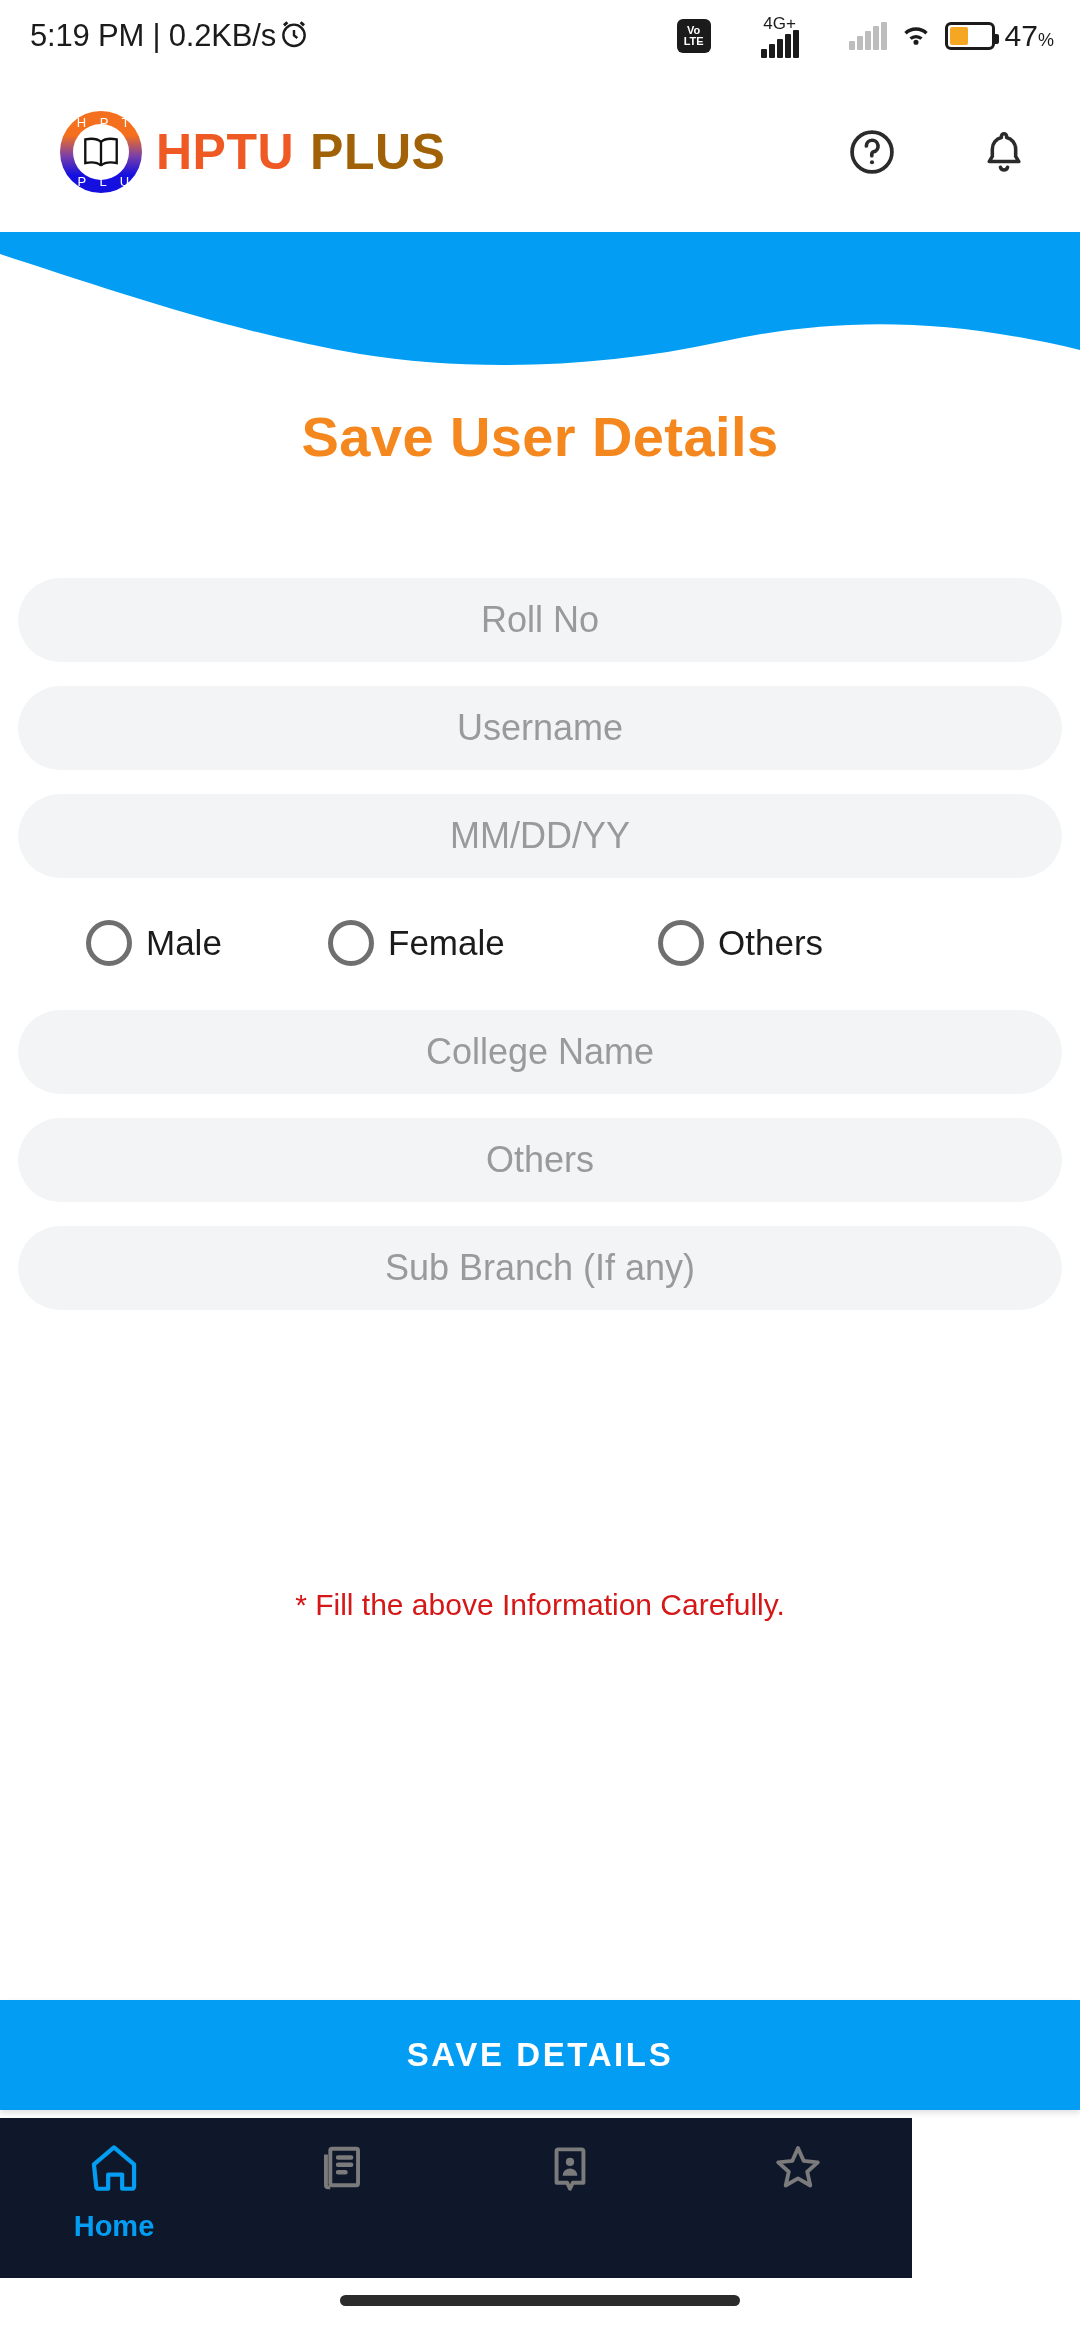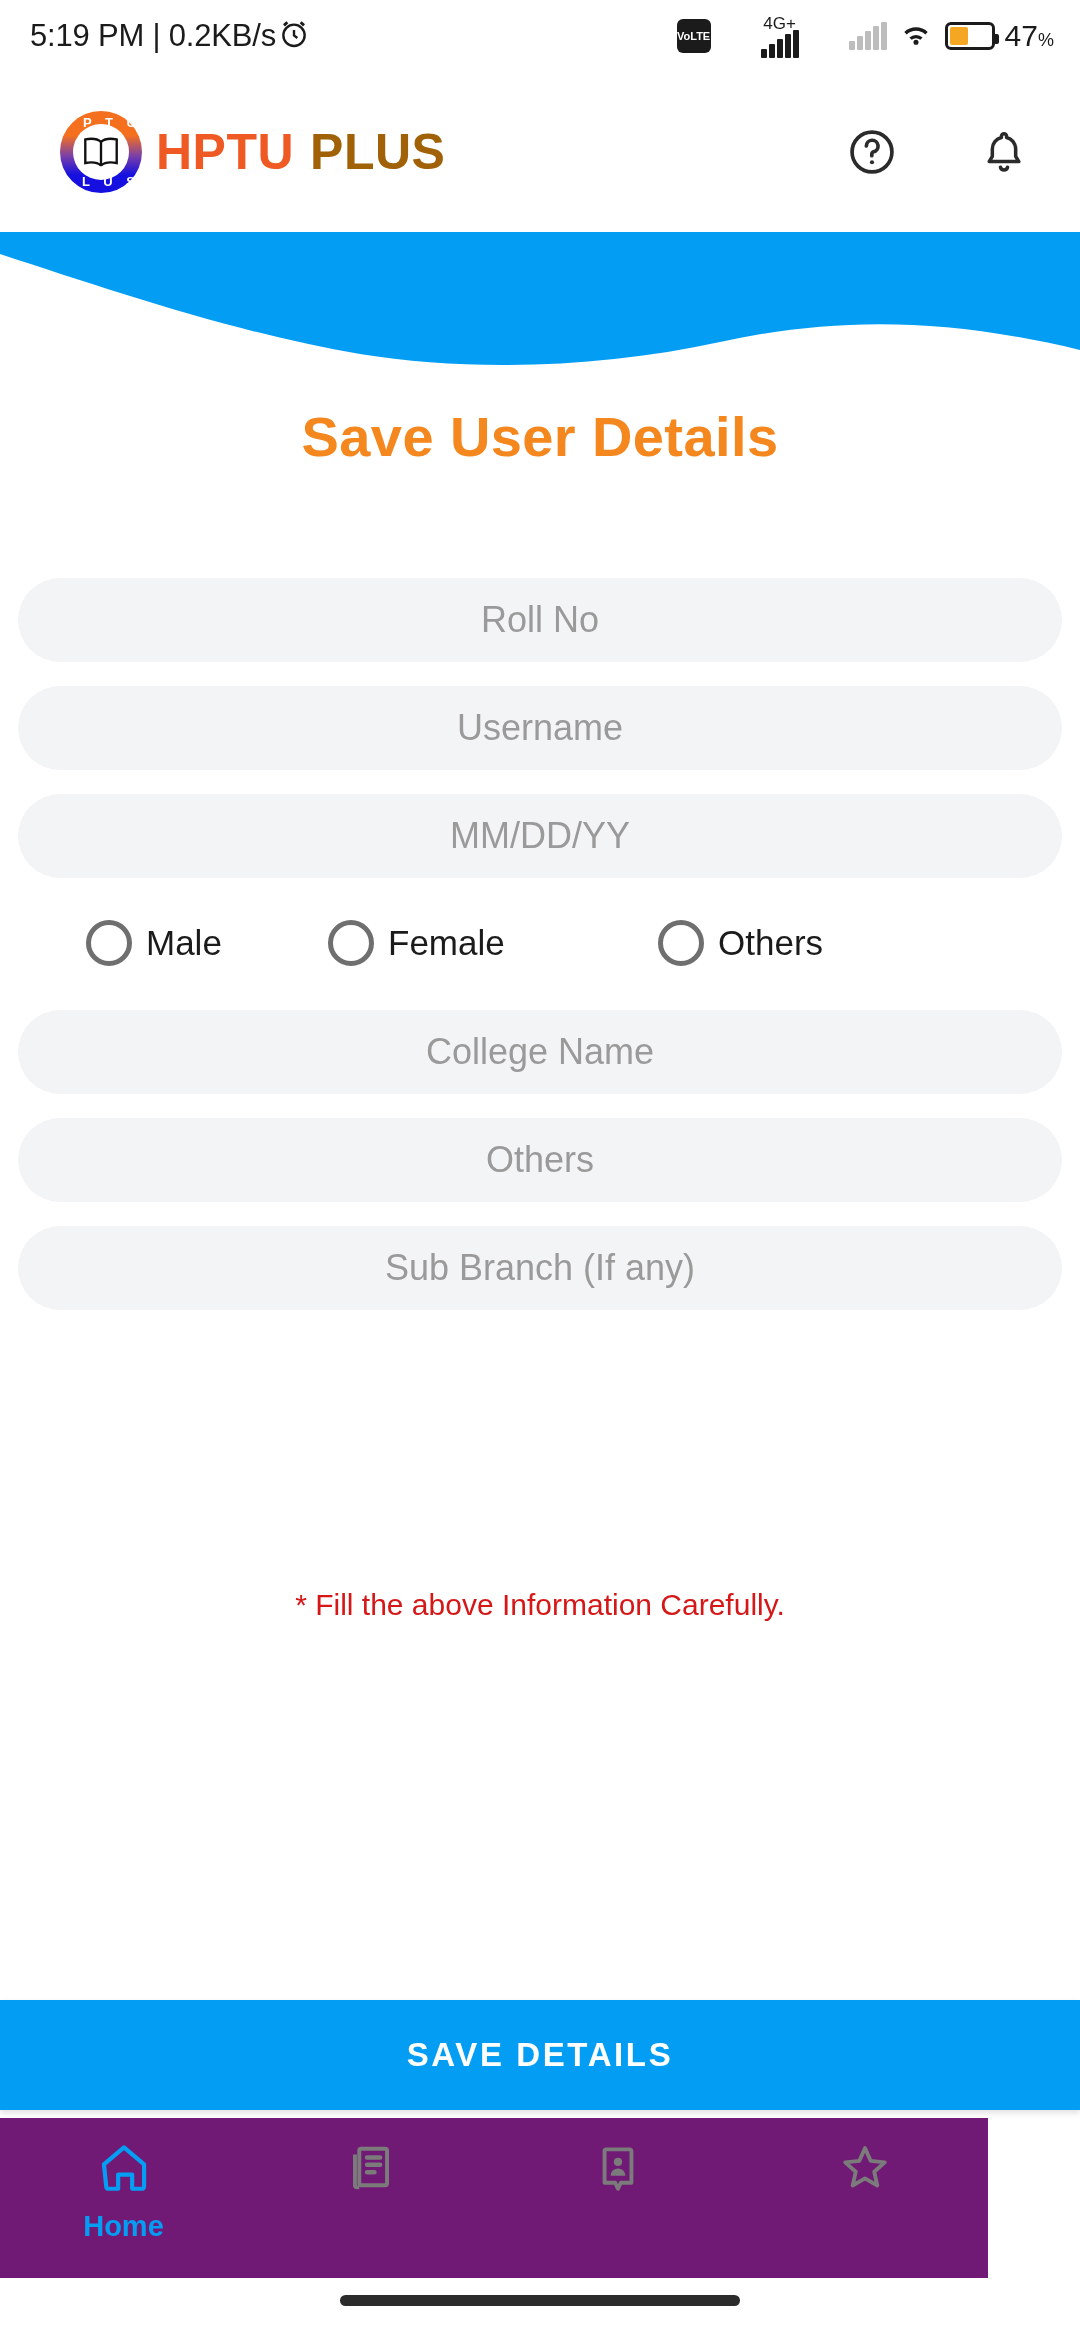--- a/index.html
+++ b/index.html
@@ -18,21 +18,21 @@
     padding:0 26px 0 30px;
   }
   .sb-left { display:flex; align-items:center; gap:2px; }
   .sb-time {
     font-size:31px; color:#1b1b1b; font-weight:400;
     letter-spacing:-0.2px; white-space:nowrap;
   }
   .sb-right { display:flex; align-items:center; gap:10px; }
   .volte-box {
     width:34px; height:34px; background:#1b1b1b; border-radius:6px;
-    color:#fff; display:flex; flex-direction:row;
+    color:#fff; display:flex; flex-direction:column;
     align-items:center; justify-content:center; line-height:1;
   }
   .volte-box i { font-style:normal; font-size:11px; font-weight:700; }
   .net-lab { font-size:17px; color:#1b1b1b; margin-bottom:-4px; font-weight:500; }
   .sig-wrap { display:flex; flex-direction:column; align-items:center;margin-left:40px; }
   .bars { display:flex; align-items:flex-end; gap:2px; height:28px; }
   .bars span { width:6px; background:#1b1b1b; border-radius:1px; }
   .bars.dim span { background:#bdbdbd; }
   .bars span:nth-child(1){height:9px}
   .bars span:nth-child(2){height:14px}
@@ -61,22 +61,22 @@
     width:82px; height:82px; border-radius:50%;
     background:linear-gradient(180deg,#f4701f 0%, #f4701f 30%, #7a3fa8 55%, #1510e0 78%, #1510e0 100%);
     position:relative; display:flex; align-items:center; justify-content:center;
     flex:none;
   }
   .logo-badge .inner {
     width:56px; height:56px; border-radius:50%; background:#fff;
     display:flex; align-items:center; justify-content:center;
   }
   .logo-badge .arc-top, .logo-badge .arc-bot {
-    position:absolute; left:0; width:82px; text-align:left;
-    font-size:13px; font-weight:700; color:#fff; letter-spacing:5px;
+    position:absolute; left:16px; width:82px; text-align:center;
+    font-size:13px; font-weight:400; color:#fff; letter-spacing:5px;
   }
   .logo-badge .arc-top { top:4px; }
   .logo-badge .arc-bot { bottom:4px; }
   .brand-text { font-size:50px; font-weight:700; letter-spacing:0.5px; white-space:nowrap; }
   .brand-text .t1 { color:#ef5a24; }
   .brand-text .t2 { color:#a16207; margin-left:16px; }
   .appbar-actions { margin-left:auto; display:flex; align-items:center; gap:68px; }
   .ic-btn { width:64px; height:64px; display:flex; align-items:center; justify-content:center; }
 
   
@@ -118,22 +118,22 @@
     background:#039ef4; border:none;
     display:flex; align-items:center; justify-content:center;
     box-shadow:0 3px 6px rgba(0,0,0,0.12);
   }
   .save-btn span {
     color:#ffffff; font-size:33px; font-weight:700; letter-spacing:2.6px;
   }
 
   
   .bottomnav {
-    position:absolute; top:2118px; left:0; width:988px; height:160px;
-    display:flex; align-items:flex-start; padding-top:22px; background:#701a75;
+    position:absolute; top:2118px; left:0; width:912px; height:160px;
+    display:flex; align-items:flex-start; padding-top:22px; background:#0f172a;
   }
   .nav-item {
     flex:1; display:flex; flex-direction:column;
     align-items:center; justify-content:flex-start; gap:10px;
   }
   .nav-lbl { font-size:29px; font-weight:700; color:#039ef4; }
   .gesture-bar {
     position:absolute; bottom:34px; left:50%; transform:translateX(-50%);
     width:400px; height:11px; background:#2b2b2b; border-radius:6px;
   }

